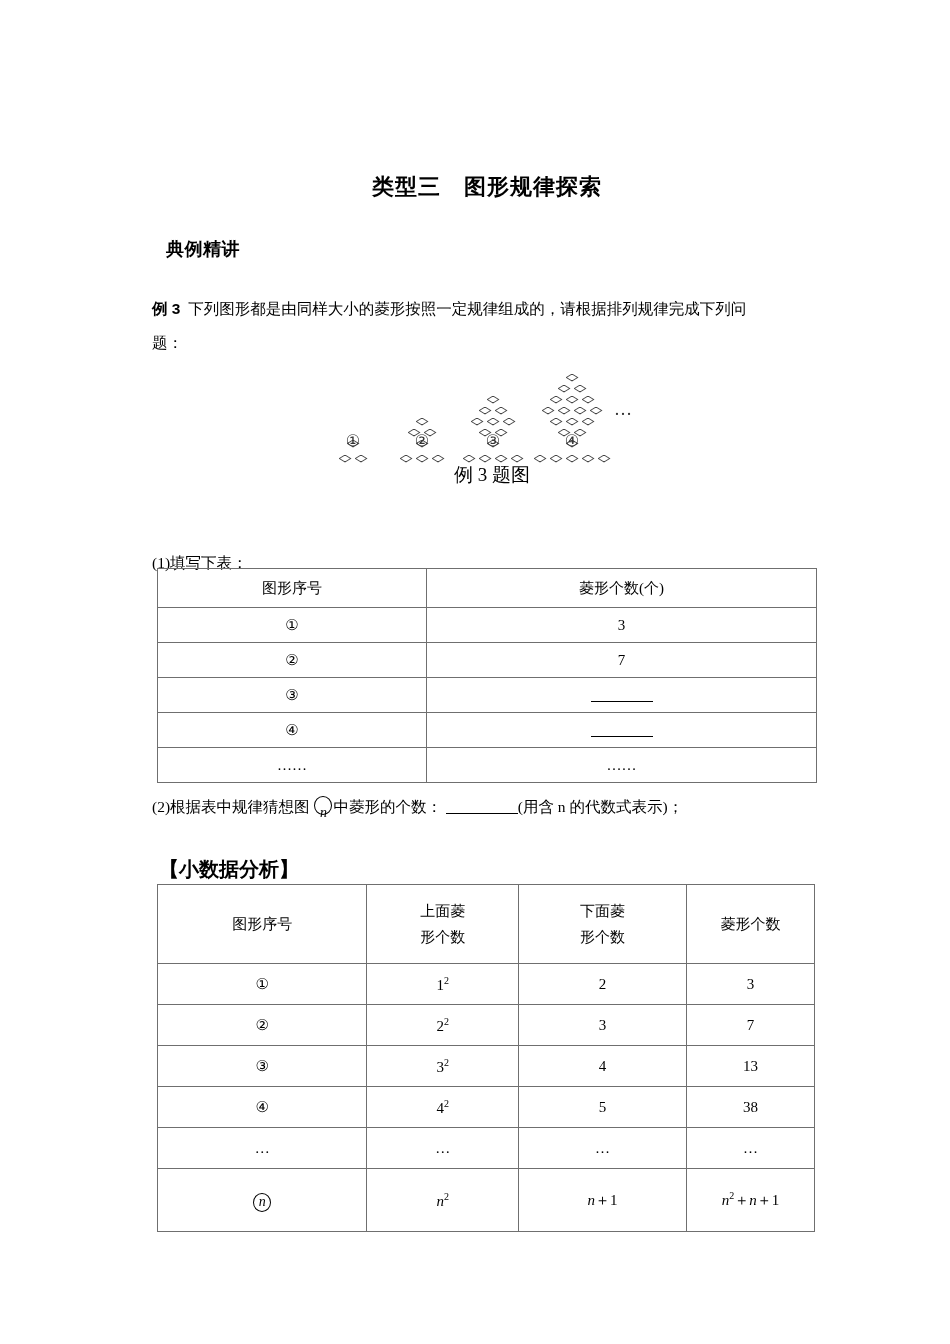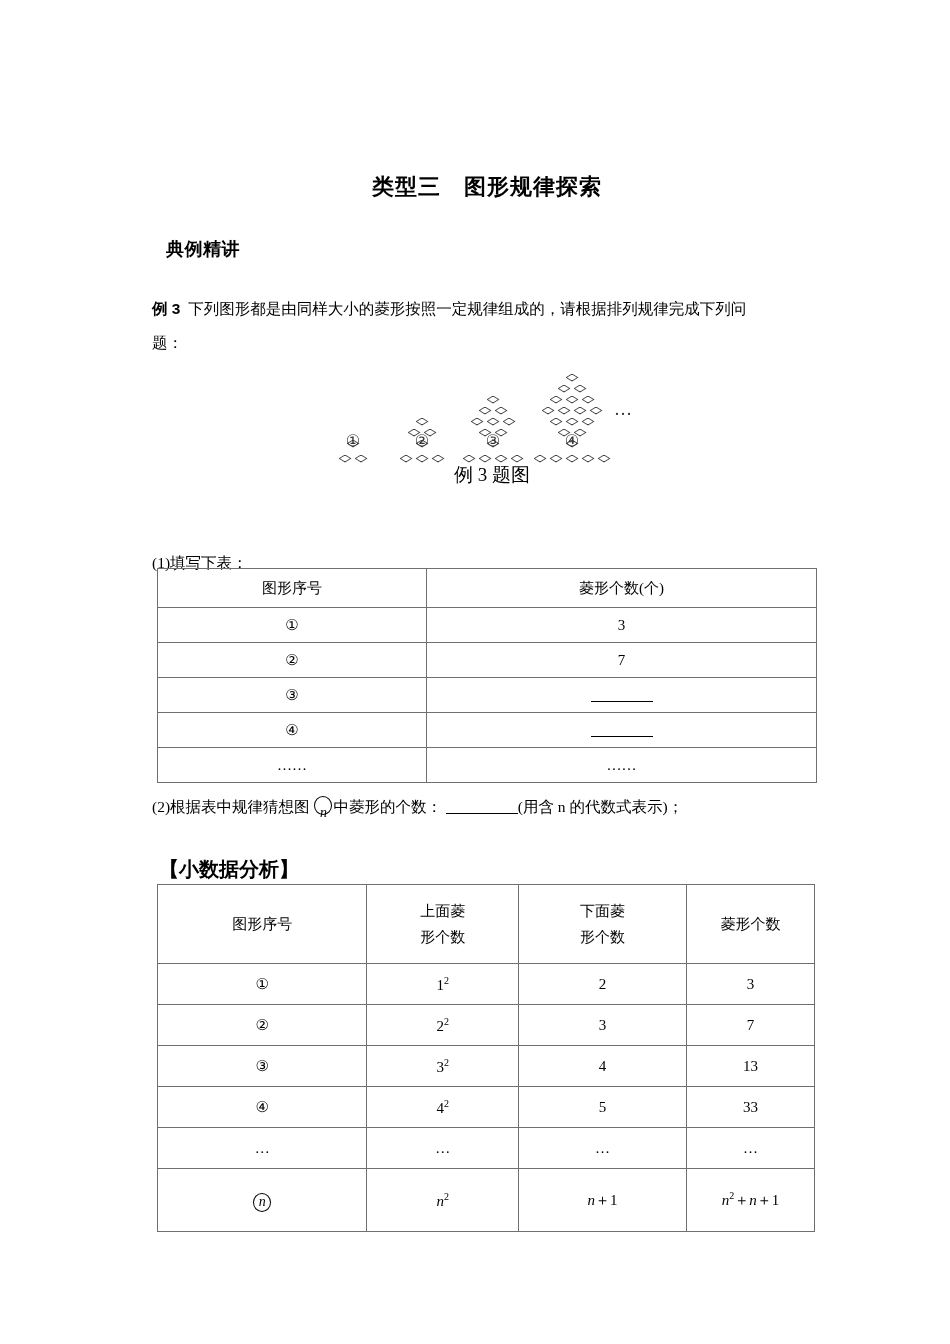--- a/index.html
+++ b/index.html
@@ -412,21 +412,21 @@
         <tr>
           <td class="ca">③</td>
           <td class="cb"><span>3</span><sup>2</sup></td>
           <td class="cc">4</td>
           <td class="cd">13</td>
         </tr>
         <tr>
           <td class="ca">④</td>
           <td class="cb"><span>4</span><sup>2</sup></td>
           <td class="cc">5</td>
-          <td class="cd">33</td>
+          <td class="cd">38</td>
         </tr>
         <tr>
           <td class="ca">…</td>
           <td class="cb">…</td>
           <td class="cc">…</td>
           <td class="cd">…</td>
         </tr>
         <tr class="last-row">
           <td class="ca"><span class="circled-n"><span>n</span></span></td>
           <td class="cb"><span class="ital">n</span><sup>2</sup></td>

